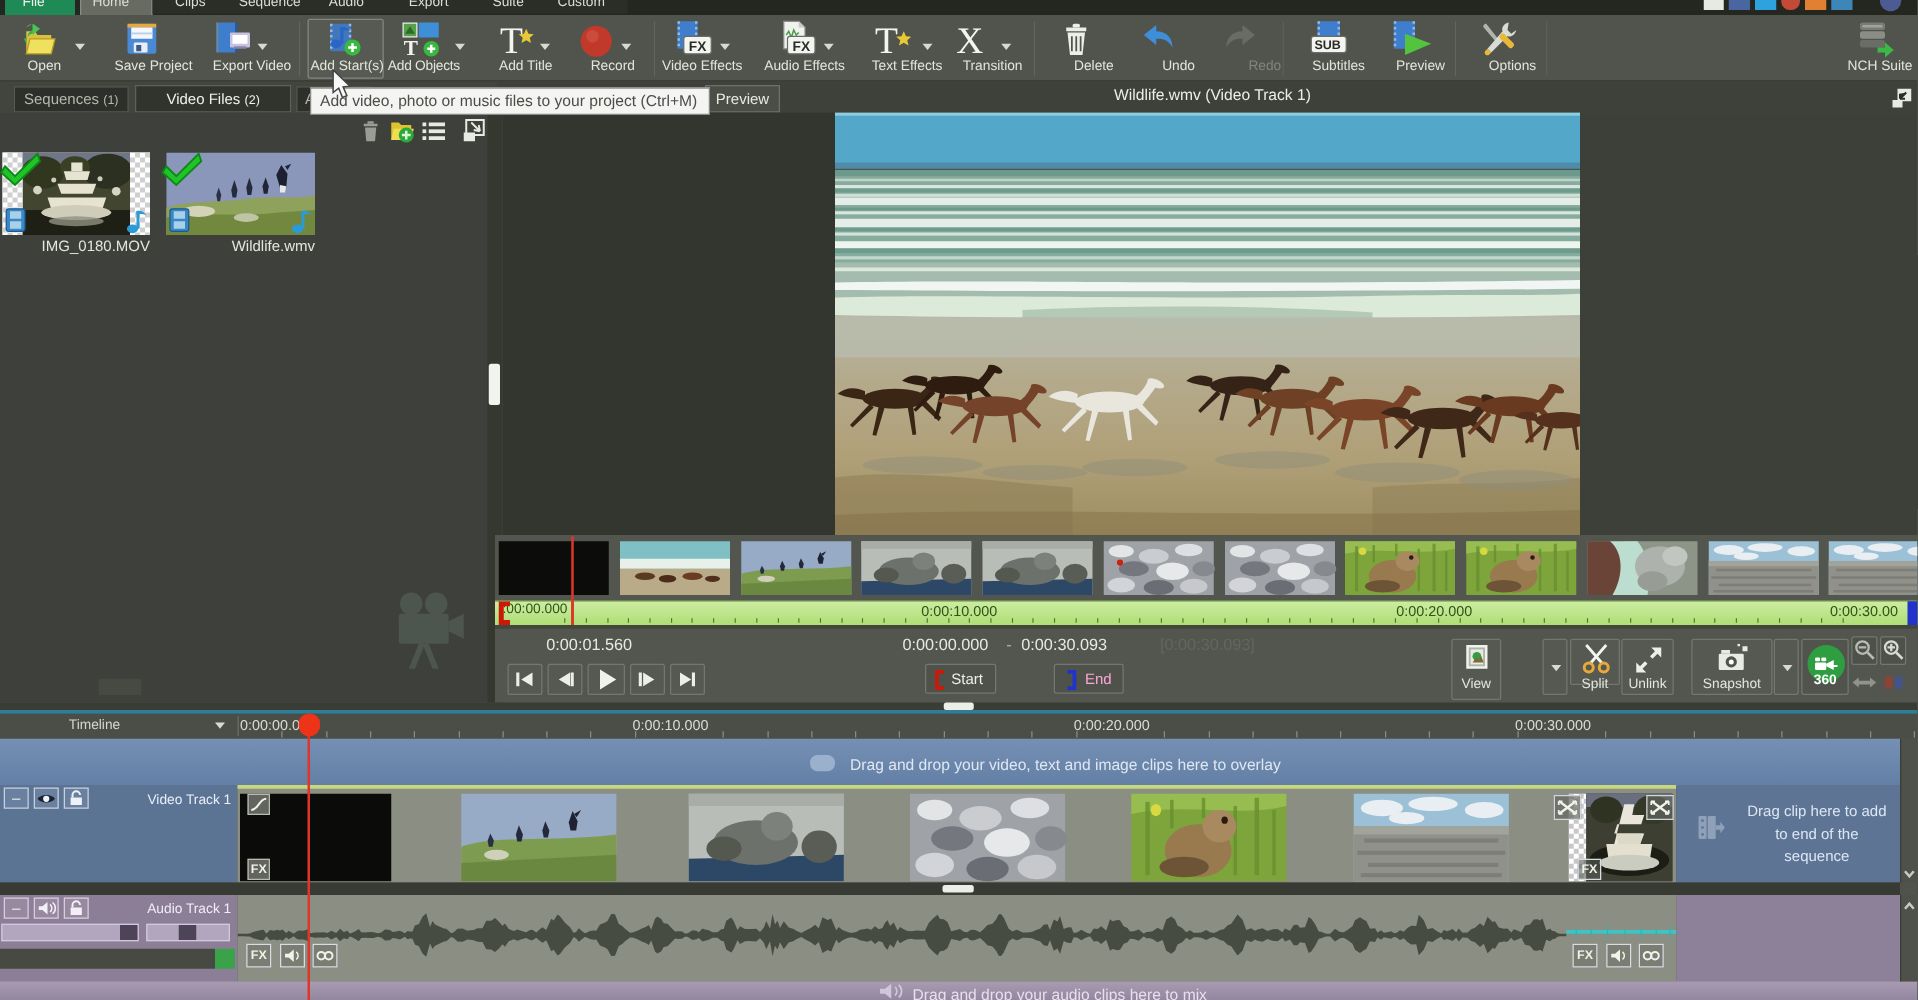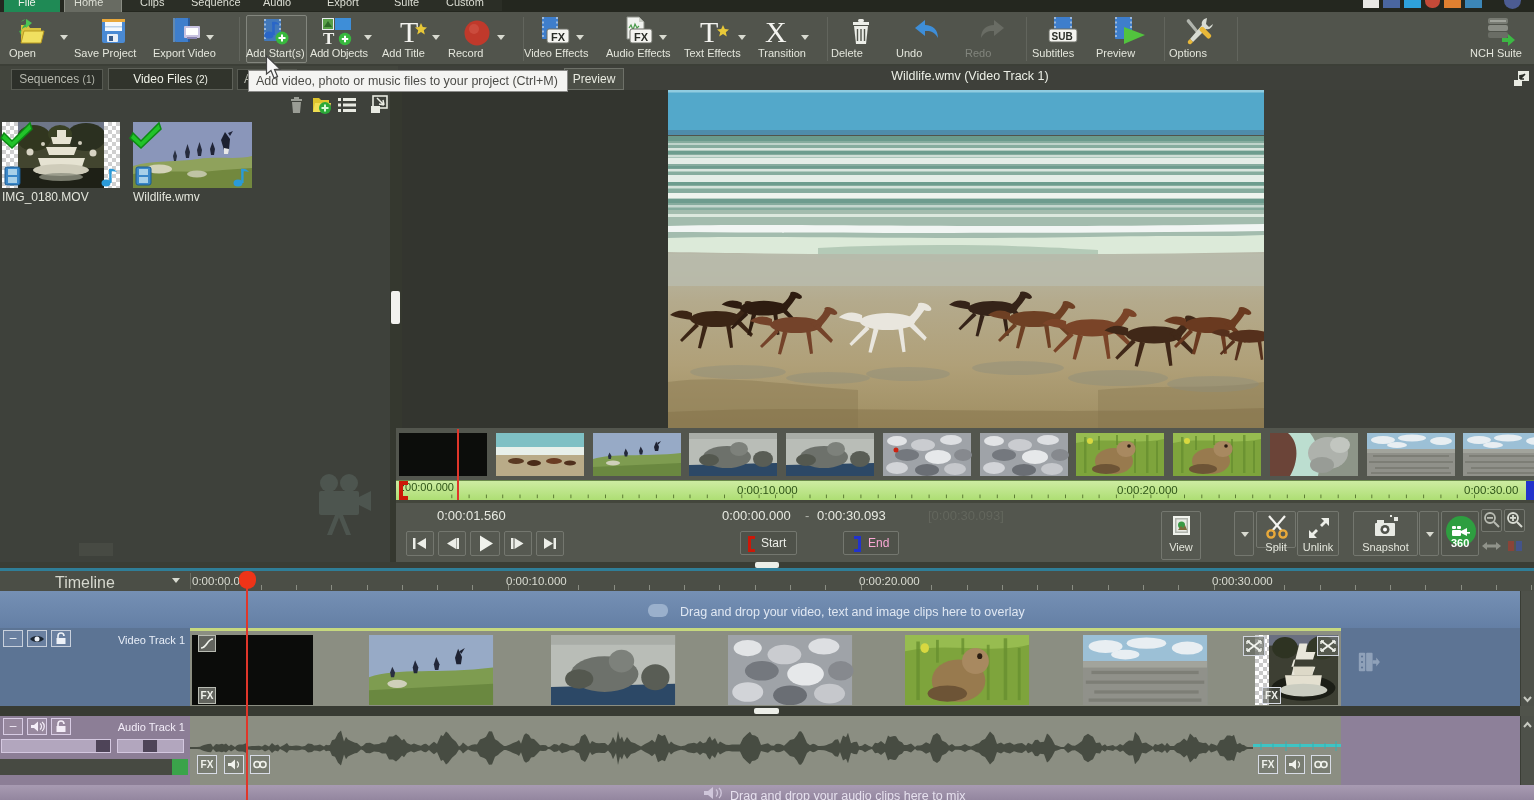--- a/index.html
+++ b/index.html
@@ -1,19 +1,19 @@
 <!DOCTYPE html>
 <html><head>
 <meta charset="utf-8">
 <style>
 *{margin:0;padding:0;box-sizing:border-box}
 html,body{width:1534px;height:800px;overflow:hidden}
 body{position:relative;font-family:"Liberation Sans",sans-serif;background:#51544c}
 .a{position:absolute}
-.lbl{position:absolute;font-size:11px;color:#e4e6dc;text-align:left;white-space:nowrap}
+.lbl{position:absolute;font-size:11px;color:#e4e6dc;text-align:right;white-space:nowrap}
 .dd{position:absolute;width:0;height:0;border-left:4px solid transparent;border-right:4px solid transparent;border-top:5px solid #d8dad0}
 .sep{position:absolute;top:17px;width:1px;height:44px;background:#41443c;border-right:1px solid #62655d}
 .tbtn{position:absolute;background:#565951;border:1px solid #74776f;border-radius:2px}
 </style>
 </head>
 <body>
 
 <div class="a" style="left:0;top:0;width:1534px;height:12px;background:#24271f"></div>
 <div class="a" style="left:4px;top:0;width:56px;height:12px;background:#1f8a55"></div>
 <div class="a" style="left:64px;top:0;width:58px;height:12px;background:#686b62;border-left:1px solid #8a8d84;border-right:1px solid #8a8d84"></div>
@@ -704,21 +704,21 @@
       <rect x="1" y="3" width="6" height="10" fill="#8a4438"></rect>
       <rect x="9" y="3" width="6" height="10" fill="#44548a"></rect>
     </svg>
 </div>
 
 <div class="a" style="left:0;top:562px;width:1534px;height:6px;background:#3a3d35"></div>
 <div class="a" style="left:755px;top:562px;width:24px;height:6px;background:#eceee8;border-radius:2px"></div>
 <div class="a" style="left:0;top:568px;width:1534px;height:3px;background:#2f7e98"></div>
 <div class="a" style="left:0;top:571px;width:1534px;height:20px;background:#4b4e46"></div>
 <div id="timelinehdr">
-<div class="a" style="left:55px;top:574px;font-size:16px;color:#d6d8ce">Timeline</div>
+<div class="a" style="left:55px;top:574px;font-size:11px;color:#d6d8ce">Timeline</div>
 <div class="dd" style="left:172px;top:578px"></div>
 <svg class="a" style="left:0;top:571px" width="1534" height="20" viewBox="0 0 1534 20">
       <rect x="225" y="14" width="1" height="5" fill="#8a8d83"></rect>
       <rect x="261" y="14" width="1" height="5" fill="#8a8d83"></rect>
       <rect x="296" y="14" width="1" height="5" fill="#8a8d83"></rect>
       <rect x="331" y="14" width="1" height="5" fill="#8a8d83"></rect>
       <rect x="367" y="14" width="1" height="5" fill="#8a8d83"></rect>
       <rect x="402" y="14" width="1" height="5" fill="#8a8d83"></rect>
       <rect x="437" y="14" width="1" height="5" fill="#8a8d83"></rect>
       <rect x="472" y="14" width="1" height="5" fill="#8a8d83"></rect>
@@ -837,20 +837,21 @@
 <svg class="a" style="left:1356px;top:651px" width="24" height="22" viewBox="0 0 26 24" opacity=".5">
       <g fill="#c2cede">
         <rect x="3" y="2" width="7" height="20" rx="1"></rect>
         <rect x="11" y="2" width="7" height="20" rx="1"></rect>
         <circle cx="6.5" cy="6" r="1.2" fill="#5d7494"></circle>
         <circle cx="6.5" cy="12" r="1.2" fill="#5d7494"></circle>
         <circle cx="6.5" cy="18" r="1.2" fill="#5d7494"></circle>
         <path d="M18 10 h4 v-3 l4 5 -4 5 v-3 h-4 Z"></path>
       </g>
     </svg>
+<div class="a" style="left:1376px;top:640px;width:155px;font-size:12px;color:#dde7f4;text-align:center;line-height:18px">Drag clip here to add<br>to end of the<br>sequence</div>
 <div class="a" style="left:0;top:706px;width:1534px;height:10px;background:#383b33"></div>
 <div class="a" style="left:754px;top:708px;width:25px;height:6px;background:#eceee8;border-radius:2px"></div>
 </div>
 
 <div id="audiotrack">
 <div class="a" style="left:0;top:716px;width:190px;height:69px;background:#8c7e96"></div>
 <div class="a" style="left:190px;top:716px;width:1151px;height:69px;background:#8b8e82"></div>
 <div class="a" style="left:1341px;top:716px;width:179px;height:69px;background:#8d8099"></div>
 <div class="a" style="left:3px;top:718px;width:20px;height:17px;border:1px solid #d8cce4;background:#98899f;color:#f4eef8;font-size:12px;text-align:center;line-height:14px">–</div>
 <div class="a" style="left:27px;top:718px;width:20px;height:17px;border:1px solid #d8cce4;background:#98899f"><svg width="18" height="15" viewBox="0 0 18 15">

